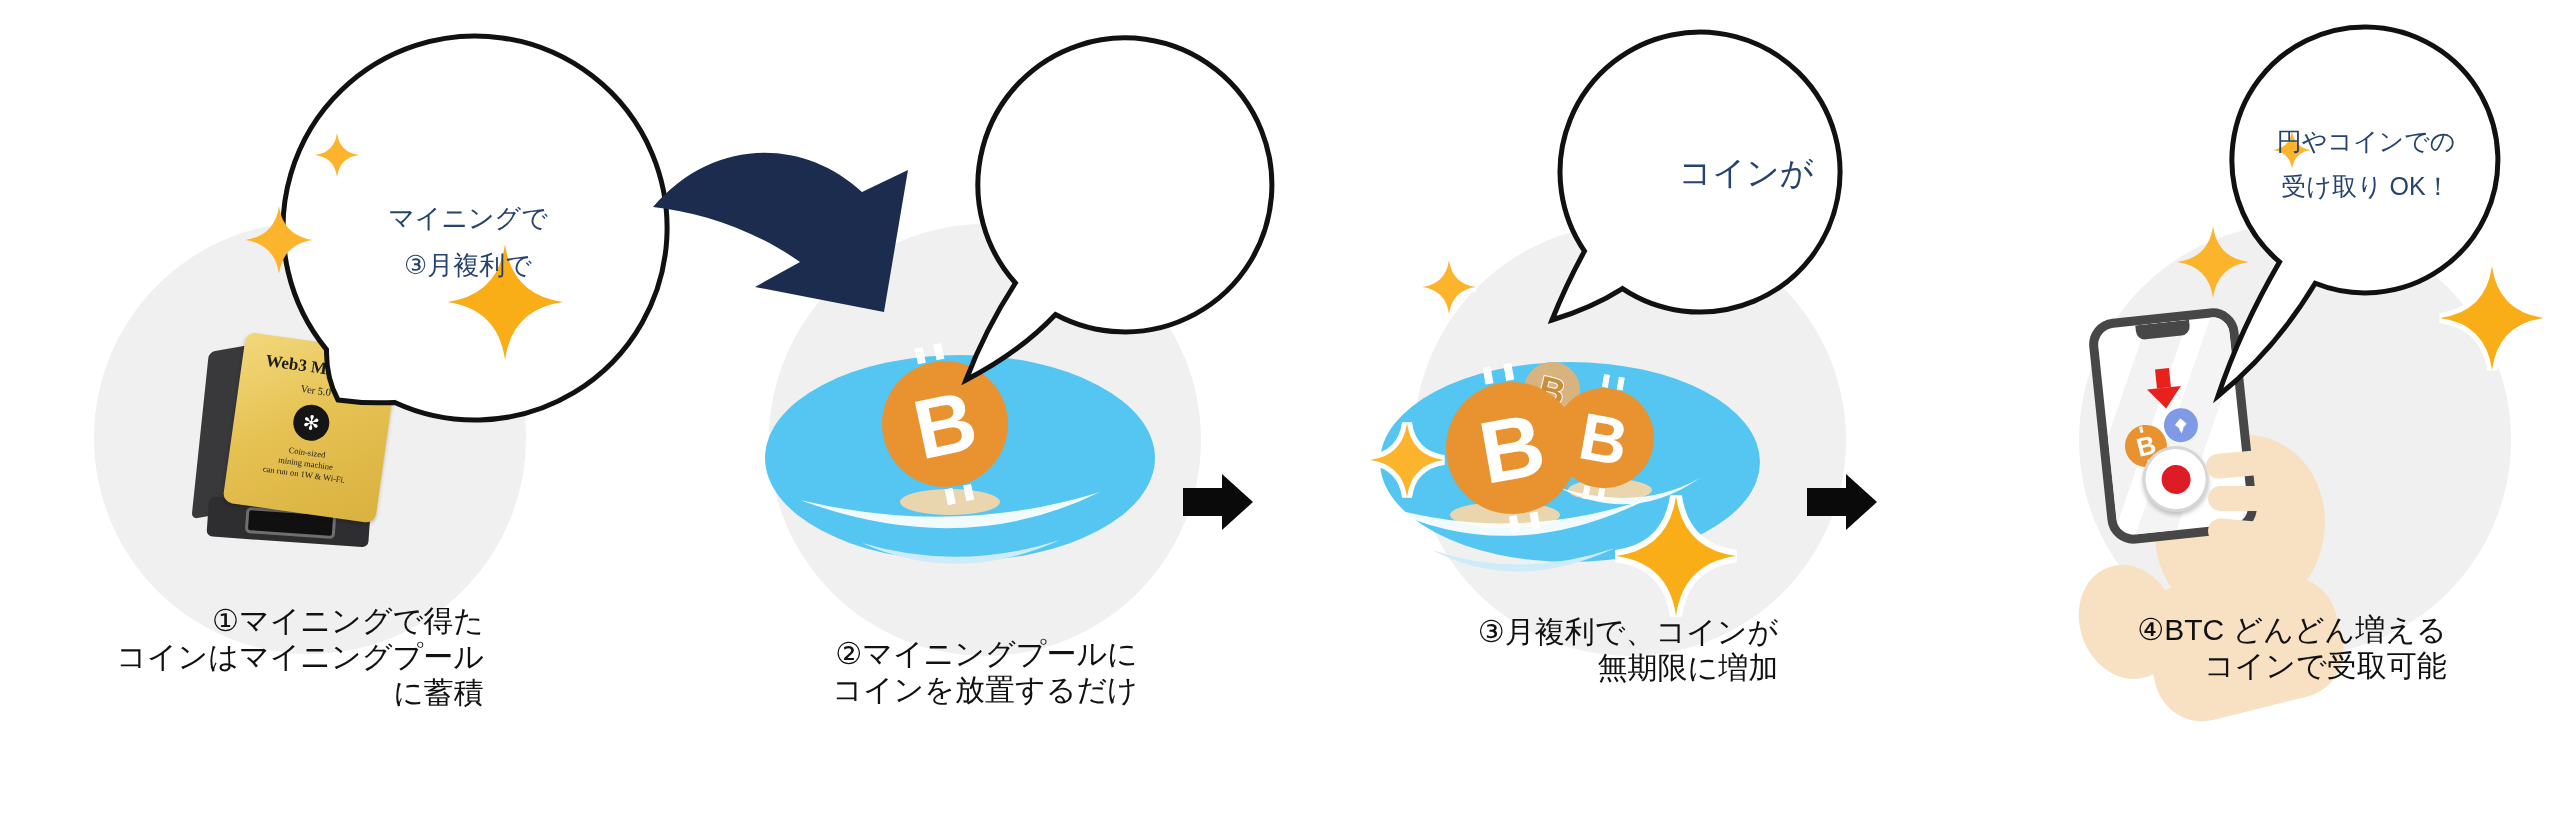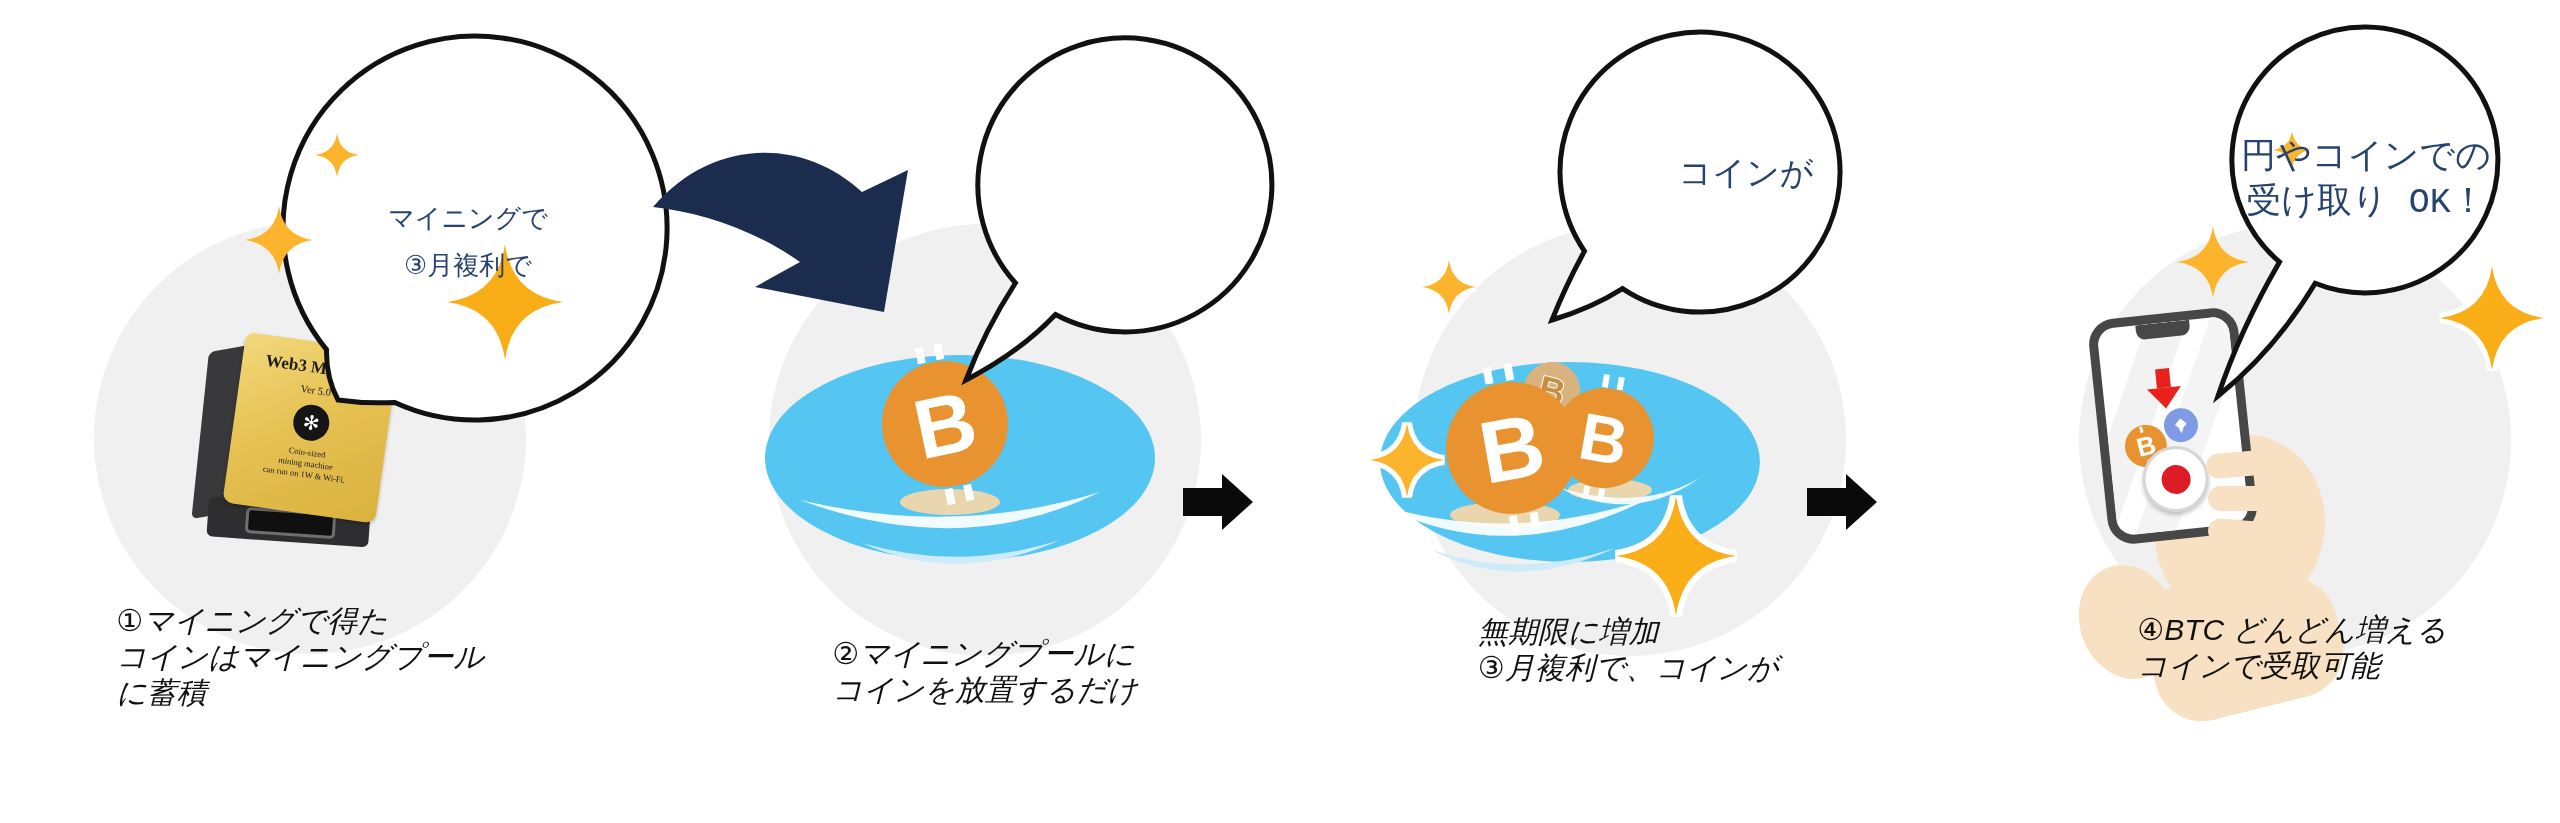--- a/index.html
+++ b/index.html
@@ -2,22 +2,22 @@
 <html><head>
 <meta charset="utf-8">
 <style>
   html,body{margin:0;padding:0;background:#ffffff;}
   #canvas{position:relative;width:2560px;height:823px;background:#ffffff;overflow:hidden;
           font-family:"Liberation Sans","DejaVu Sans",sans-serif;}
   .gray-circle{position:absolute;width:432px;height:432px;border-radius:50%;background:#f0f0f0;}
   svg.layer{position:absolute;left:0;top:0;}
 
   
-  .caption{position:absolute;transform:translate(-50%,-50%);text-align:left;
-           font-size:30px;line-height:36px;color:#111;font-weight:500;white-space:nowrap;font-style:italic;}
+  .caption{position:absolute;transform:translate(-50%,-50%);text-align:right;
+           font-size:30px;line-height:36px;color:#111;font-weight:500;white-space:nowrap;}
 
   
   .bubble-text{position:absolute;transform:translate(-50%,-50%);text-align:center;
                color:#25436e;font-weight:500;white-space:nowrap;}
 
   
   .device{position:absolute;left:196px;top:336px;width:196px;height:212px;transform:rotate(6deg);}
   .device-side{position:absolute;left:4px;top:20px;width:38px;height:168px;background:#39393b;
                transform:skewY(-16deg);border-radius:6px 0 0 6px;}
   .device-bottom{position:absolute;left:20px;top:166px;width:162px;height:40px;background:#2e2e30;
@@ -184,36 +184,36 @@
     <path d="M2492 266 Q2498.2 311.8 2544 318 Q2498.2 324.2 2492 370 Q2485.8 324.2 2440 318 Q2485.8 311.8 2492 266 Z" fill="#f9ae17" stroke="#ffffff" stroke-width="10" paint-order="stroke"></path>
   </svg>
 
   <div class="bubble-text" style="left:468px;top:242px;font-size:26px;line-height:47px;">
     <div>マイニングで</div>
     <div>③月複利で</div>
   </div>
   <div class="bubble-text" style="left:1698px;top:172px;font-size:33px;line-height:45px;margin-left:48px;">
     <div>コインが</div>
   </div>
-  <div class="bubble-text" style="left:2366px;top:181px;font-size:35px;line-height:45px;font-family:Liberation Mono, monospace;">
+  <div class="bubble-text" style="left:2366px;top:164px;font-size:25px;line-height:45px;">
     <div>円やコインでの</div>
     <div>受け取り OK！</div>
   </div>
 
   <div class="caption" style="left:300px;top:657px;">
     <div>①マイニングで得た</div>
     <div>コインはマイニングプール</div>
     <div>に蓄積</div>
   </div>
   <div class="caption" style="left:985px;top:648px;margin-top:24px;">
     <div>②マイニングプールに</div>
     <div>コインを放置するだけ</div>
   </div>
   <div class="caption" style="left:1628px;top:650px;">
+    <div>③月複利で、コインが</div>
     <div>無期限に増加</div>
-    <div>③月複利で、コインが</div>
   </div>
   <div class="caption" style="left:2292px;top:648px;">
     <div>④BTC どんどん増える</div>
     <div>コインで受取可能</div>
   </div>
 
 </div>
 
 </body></html>

